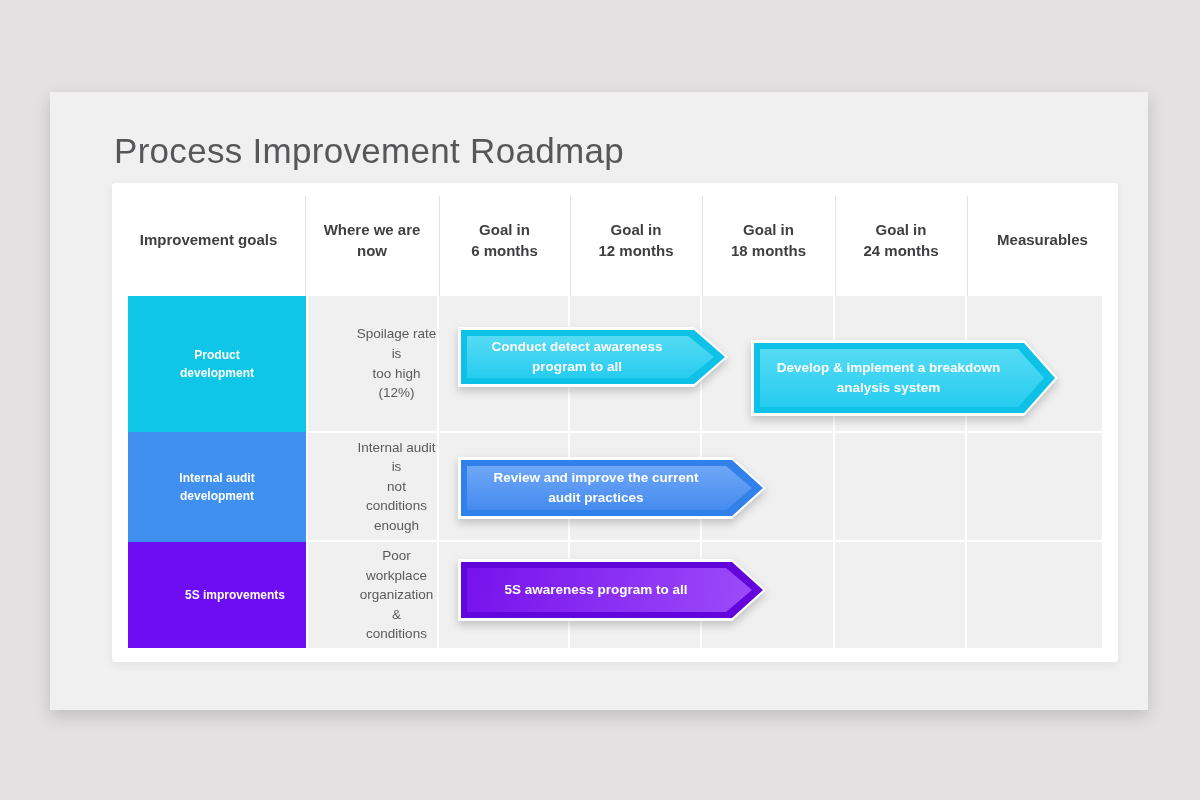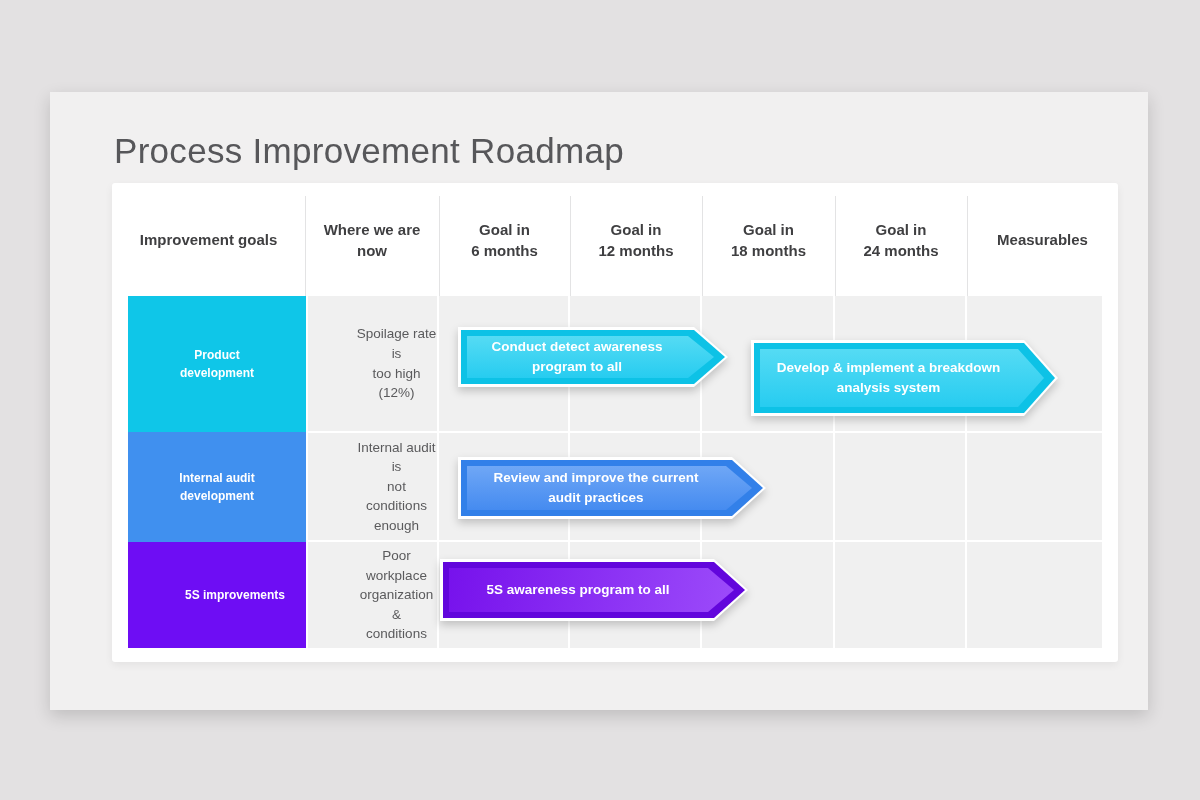--- a/index.html
+++ b/index.html
@@ -29,21 +29,21 @@
   .lbl{display:flex;align-items:center;justify-content:center;text-align:center;color:#ffffff;
        font-weight:700;font-size:12px;white-space:pre-line;line-height:1.5;}
   .lbl1{height:136px;background:#0fc6e8;}
   .lbl2{height:110px;background:#4090ef;}
   .lbl3{height:106px;background:#6e0df4;padding-left:36px;}
   
   .arrow{position:absolute;filter:drop-shadow(0 4px 4px rgba(0,0,0,.2));}
   .a1{left:330px;top:31px;width:270px;height:60px;}
   .a2{left:623px;top:44px;width:307px;height:76px;}
   .a3{left:330px;top:161px;width:308px;height:62px;}
-  .a4{left:312px;top:263px;width:308px;height:62px;}
+  .a4{left:330px;top:263px;width:308px;height:62px;}
   .arrow .outline{position:absolute;inset:0;background:#ffffff;
       clip-path:polygon(0 0,calc(100% - 34px) 0,100% 50%,calc(100% - 34px) 100%,0 100%);}
   .arrow .shell{position:absolute;inset:3px;
       clip-path:polygon(0 0,calc(100% - 31px) 0,100% 50%,calc(100% - 31px) 100%,0 100%);}
   .arrow .inner{position:absolute;top:9px;bottom:9px;left:9px;right:14px;
       clip-path:polygon(0 0,calc(100% - 26px) 0,100% 50%,calc(100% - 26px) 100%,0 100%);}
   .ar-cyan  .shell{background:#0dc2e6;}
   .ar-cyan  .inner{background:linear-gradient(180deg,#55dbf4,#27ccf0);}
   .ar-blue  .shell{background:#3280e9;}
   .ar-blue  .inner{background:linear-gradient(180deg,#6fa7f6,#458bf0);}

